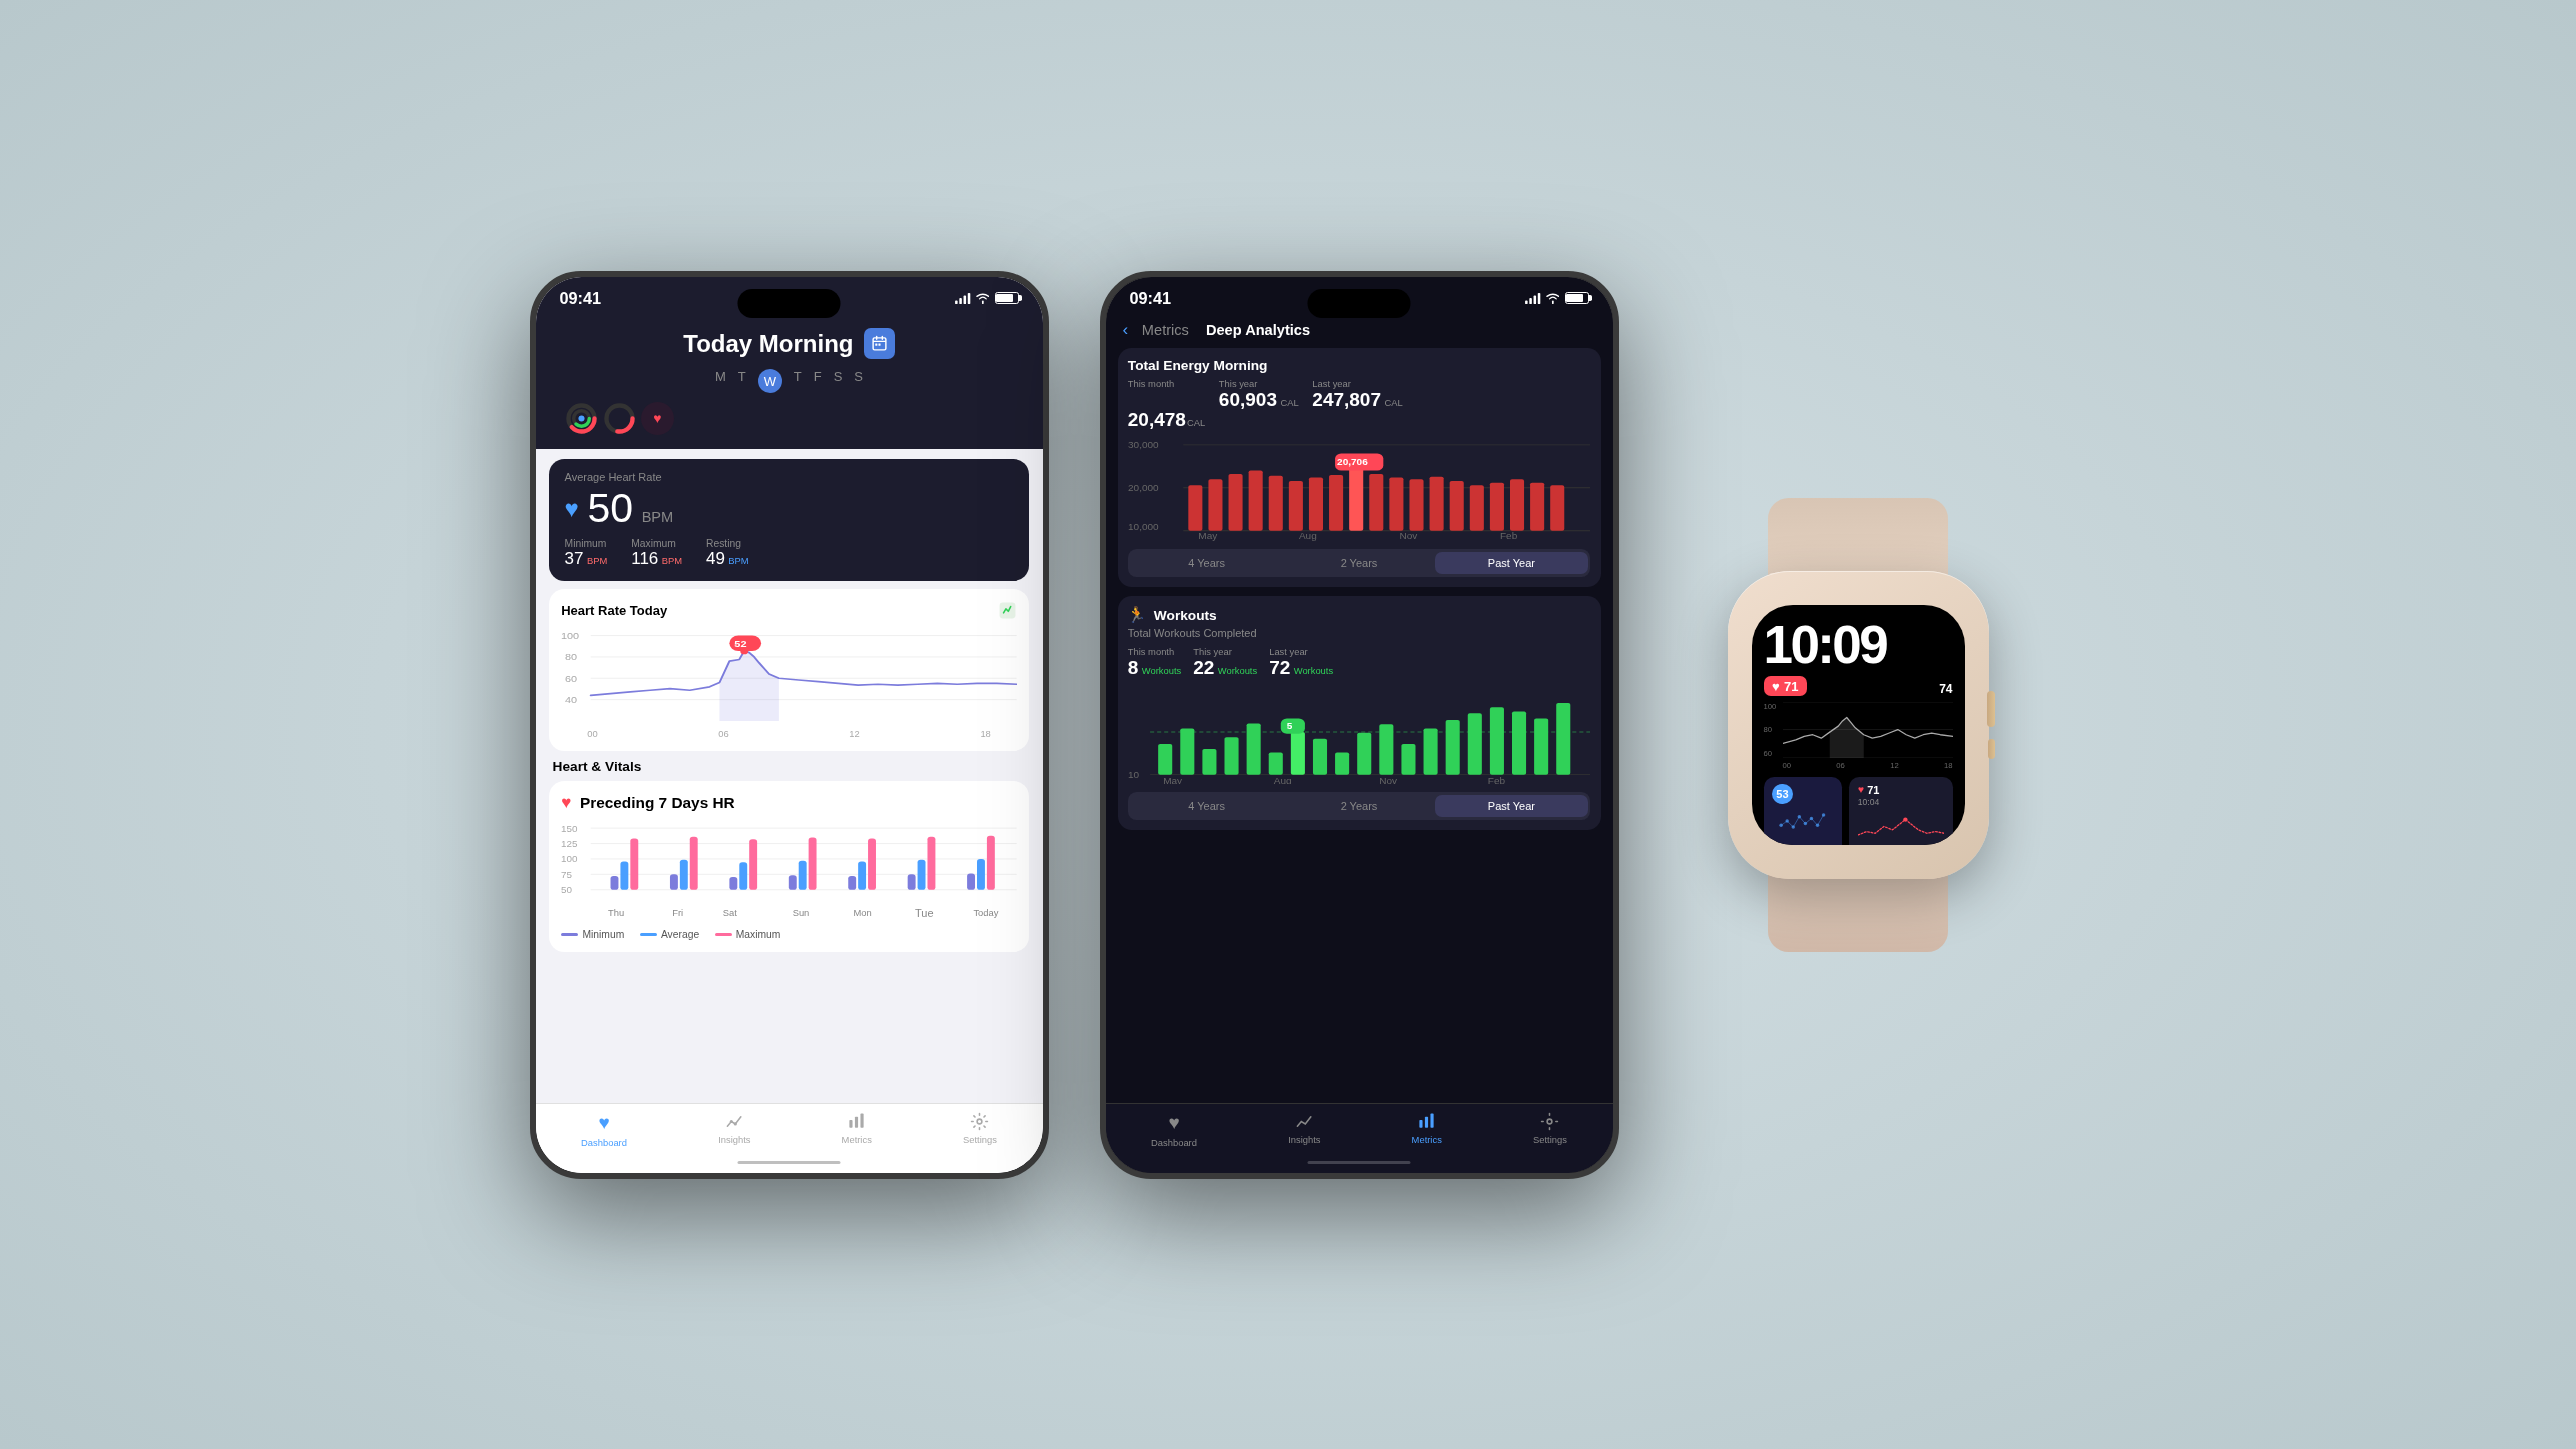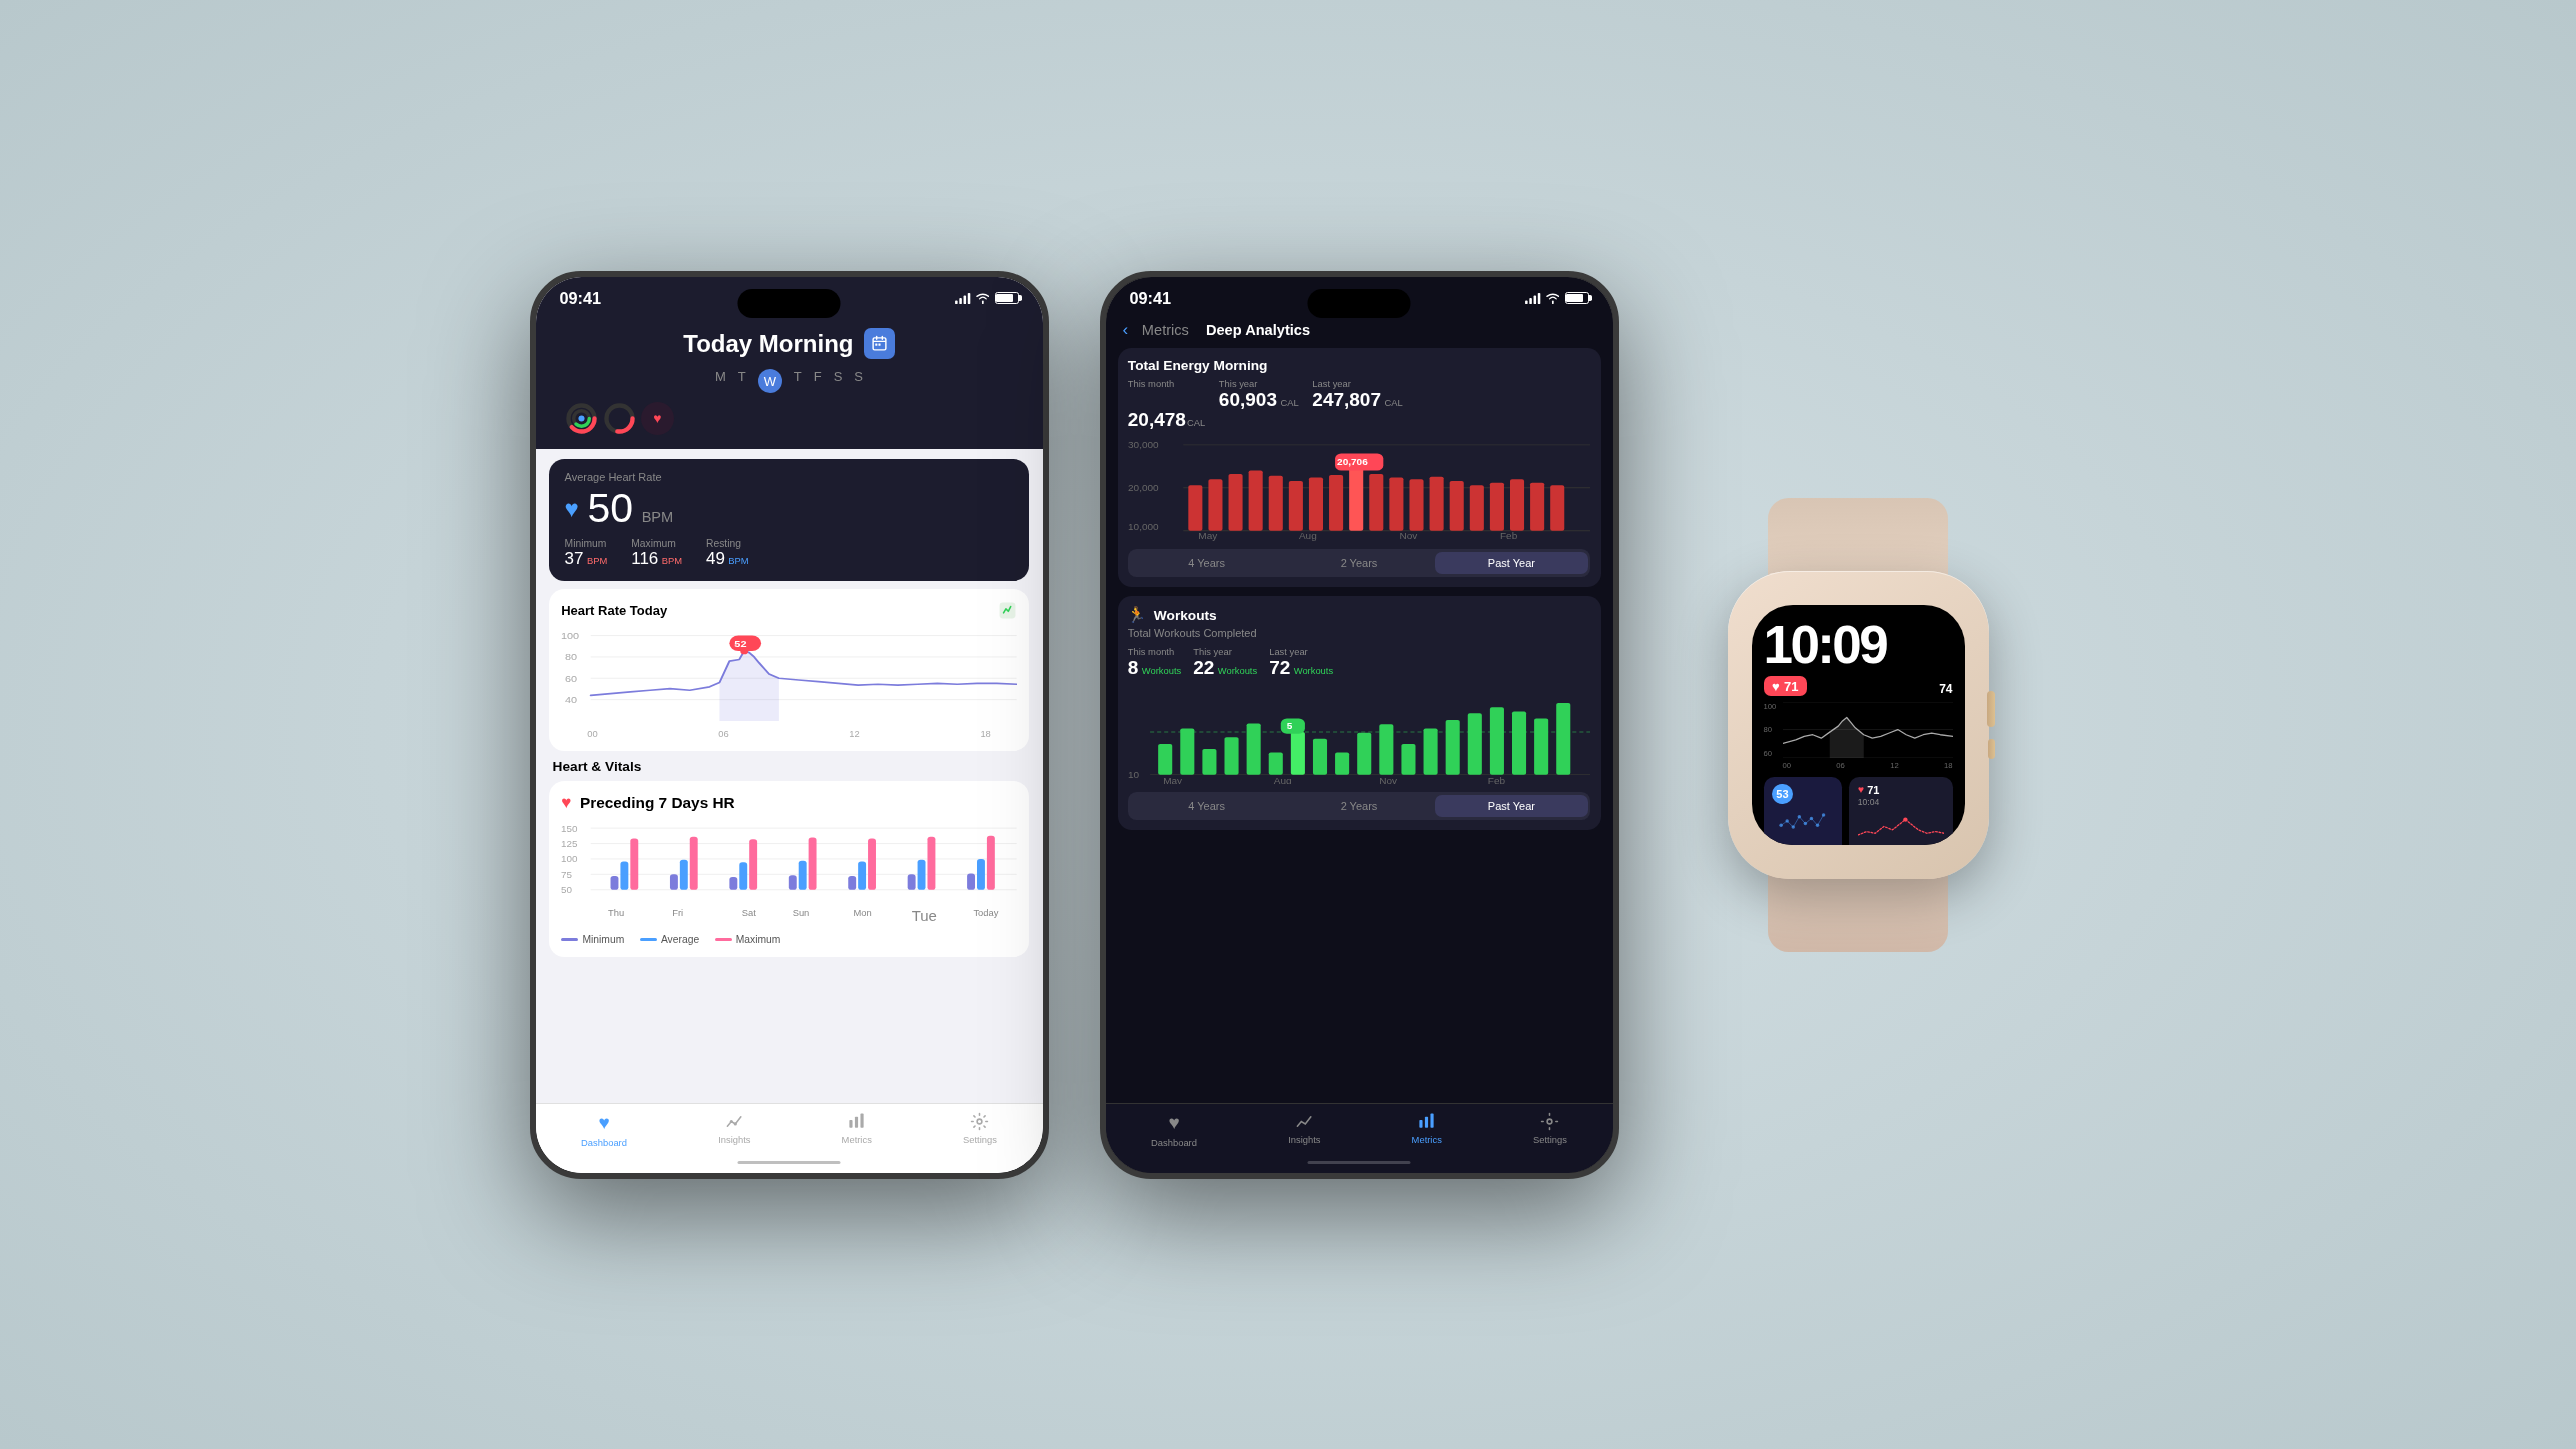--- a/index.html
+++ b/index.html
@@ -266,24 +266,24 @@
           <rect x="190" y="19" width="8" height="59" fill="#ff6b9d" rx="3"></rect>
           <rect x="250" y="17" width="8" height="61" fill="#ff6b9d" rx="3"></rect>
           <rect x="310" y="18" width="8" height="60" fill="#ff6b9d" rx="3"></rect>
           <rect x="370" y="16" width="8" height="62" fill="#ff6b9d" rx="3"></rect>
           <rect x="430" y="15" width="8" height="63" fill="#ff6b9d" rx="3"></rect>
         </svg>
         
         <div style="display:flex; justify-content:space-around; padding:3.4px 0; margin-left:24px;">
           <span style="font-size:9.4px; color:#888; text-align:center; width:33px;">Thu</span>
           <span style="font-size:9.4px; color:#888; text-align:center; width:33px;">Fri</span>
-          <span style="font-size:9.4px; color:#888; text-align:right; width:33px;">Sat</span>
+          <span style="font-size:9.4px; color:#888; text-align:left; width:33px;">Sat</span>
           <span style="font-size:9.4px; color:#888; text-align:center; width:33px;">Sun</span>
           <span style="font-size:9.4px; color:#888; text-align:center; width:33px;">Mon</span>
-          <span style="font-size:15px; color:#888; text-align:center; width:33px;">Tue</span>
+          <span style="font-size:11px; color:#888; text-align:center; width:33px;">Tue</span>
           <span style="font-size:9.4px; color:#888; text-align:center; width:33px;">Today</span>
         </div>
         
         <div style="display:flex; gap:15.4px; margin-top:6.9px;">
           <div style="display:flex; align-items:center; gap:4.3px;">
             <div style="width:17px; height:2.6px; background:#7c7cdc; border-radius:1.7px;"></div>
             <span style="font-size:10.3px; color:#555;">Minimum</span>
           </div>
           <div style="display:flex; align-items:center; gap:4.3px;">
             <div style="width:17px; height:2.6px; background:#4a9fff; border-radius:1.7px;"></div>

